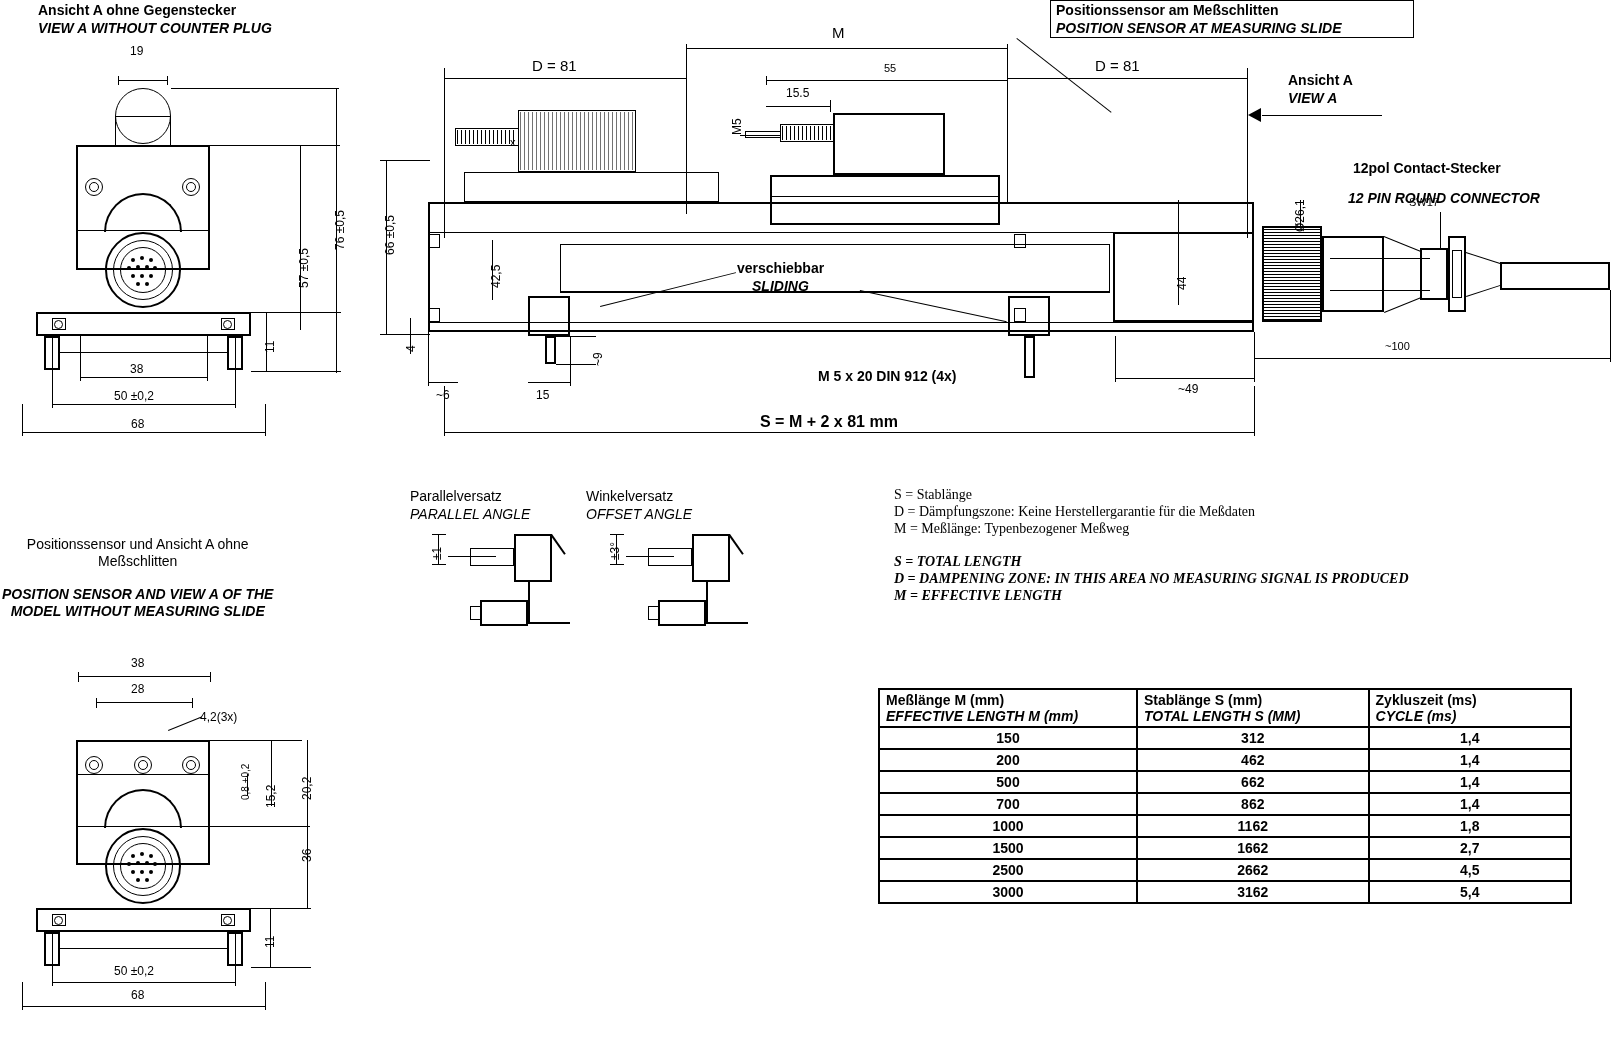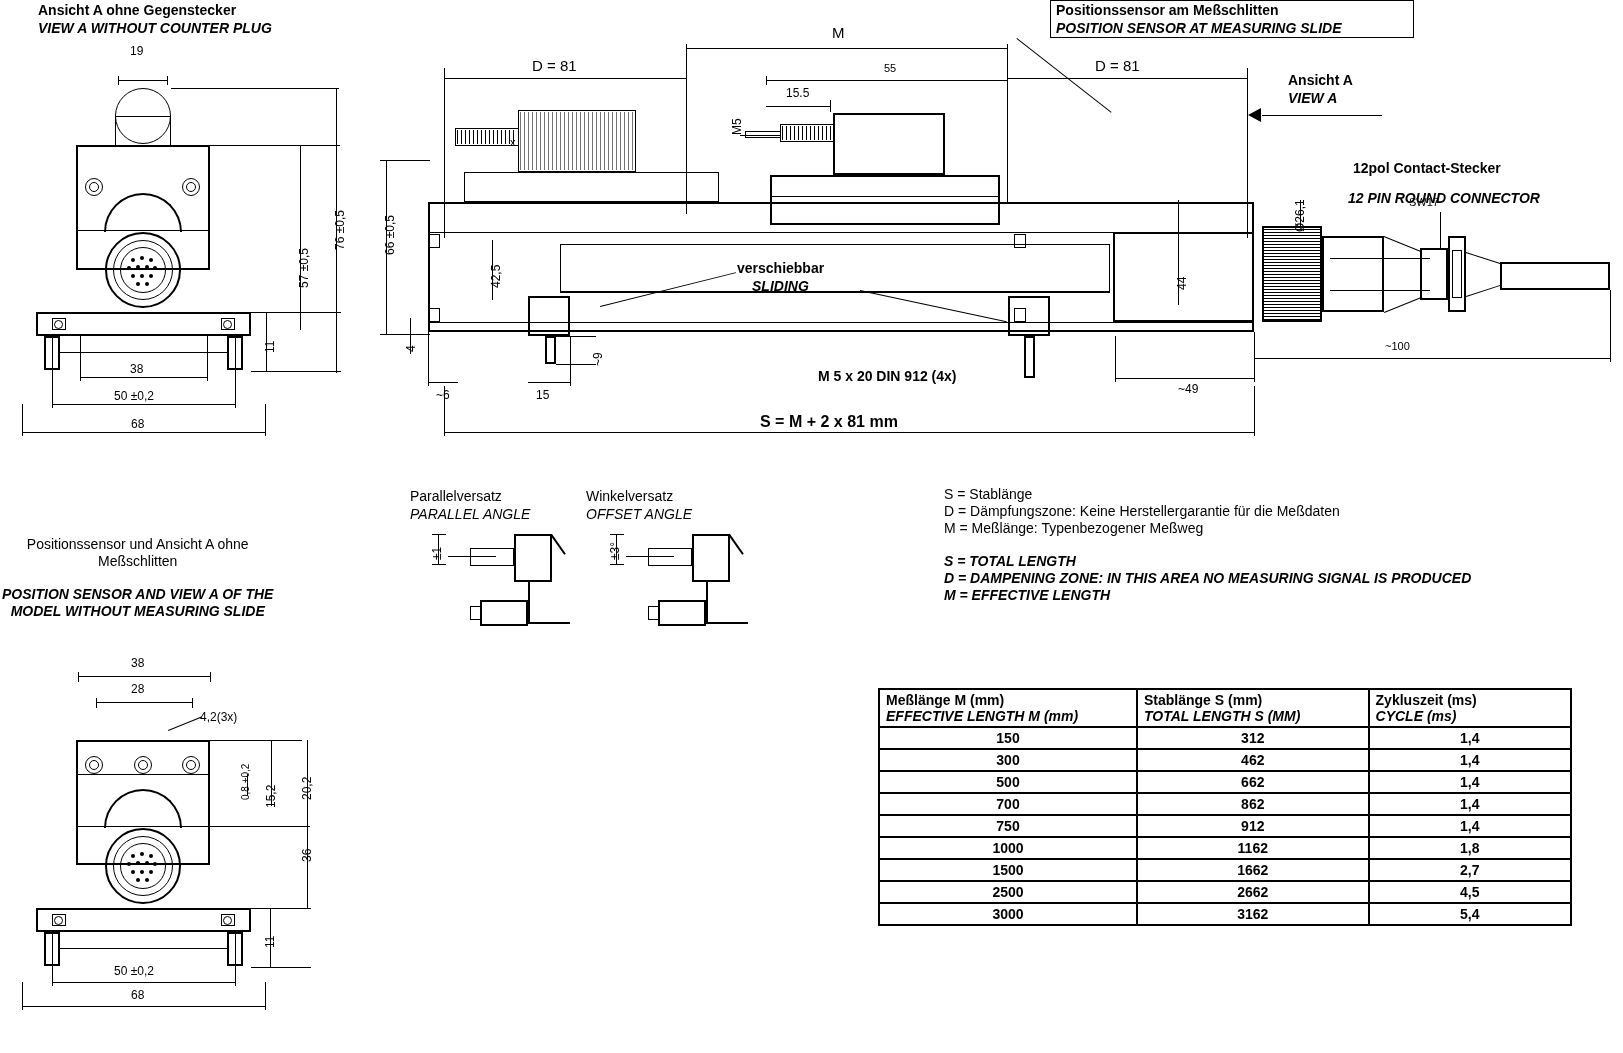--- a/index.html
+++ b/index.html
@@ -277,21 +277,21 @@
   <div class="line h" style="left:610px;top:564px;width:14px;"></div>
   <div class="line h" style="left:626px;top:556px;width:48px;"></div>
   <div class="box" style="left:648px;top:548px;width:44px;height:18px;"></div>
   <div class="box2" style="left:692px;top:534px;width:38px;height:48px;"></div>
   <div class="abs" style="left:706px;top:582px;width:40px;height:40px;border:2px solid #000;border-top:none;border-right:none;"></div>
   <div class="line" style="left:730px;top:534px;width:24px;height:2px;background:#000;transform:rotate(55deg);transform-origin:left top;"></div>
   <div class="box" style="left:658px;top:600px;width:48px;height:26px;border-width:2px;"></div>
   <div class="box" style="left:648px;top:606px;width:12px;height:14px;"></div>
 </div>
 
-<div style="position:absolute;left:944px;top:486px;">
+<div style="position:absolute;left:894px;top:486px;font-family:Liberation Serif, serif;">
   <div class="lbl">S = Stablänge</div>
   <div class="lbl">D = Dämpfungszone: Keine Herstellergarantie für die Meßdaten</div>
   <div class="lbl">M = Meßlänge: Typenbezogener Meßweg</div>
   <div style="height:16px;"></div>
   <div class="lbl bi">S = TOTAL LENGTH</div>
   <div class="lbl bi">D = DAMPENING ZONE: IN THIS AREA NO MEASURING SIGNAL IS PRODUCED</div>
   <div class="lbl bi">M = EFFECTIVE LENGTH</div>
 </div>
 
 <div style="position:absolute;left:2px;top:536px;text-align:center;">
@@ -396,40 +396,35 @@
       </th>
     </tr>
   </thead>
   <tbody>
     <tr>
         <td>150</td>
         <td>312</td>
         <td>1,4</td>
       </tr>
     <tr>
-        <td>300</td>
+        <td>200</td>
         <td>462</td>
         <td>1,4</td>
       </tr>
     <tr>
         <td>500</td>
         <td>662</td>
         <td>1,4</td>
       </tr>
     <tr>
         <td>700</td>
         <td>862</td>
         <td>1,4</td>
       </tr>
     <tr>
-        <td>750</td>
-        <td>912</td>
-        <td>1,4</td>
-      </tr>
-    <tr>
         <td>1000</td>
         <td>1162</td>
         <td>1,8</td>
       </tr>
     <tr>
         <td>1500</td>
         <td>1662</td>
         <td>2,7</td>
       </tr>
     <tr>

